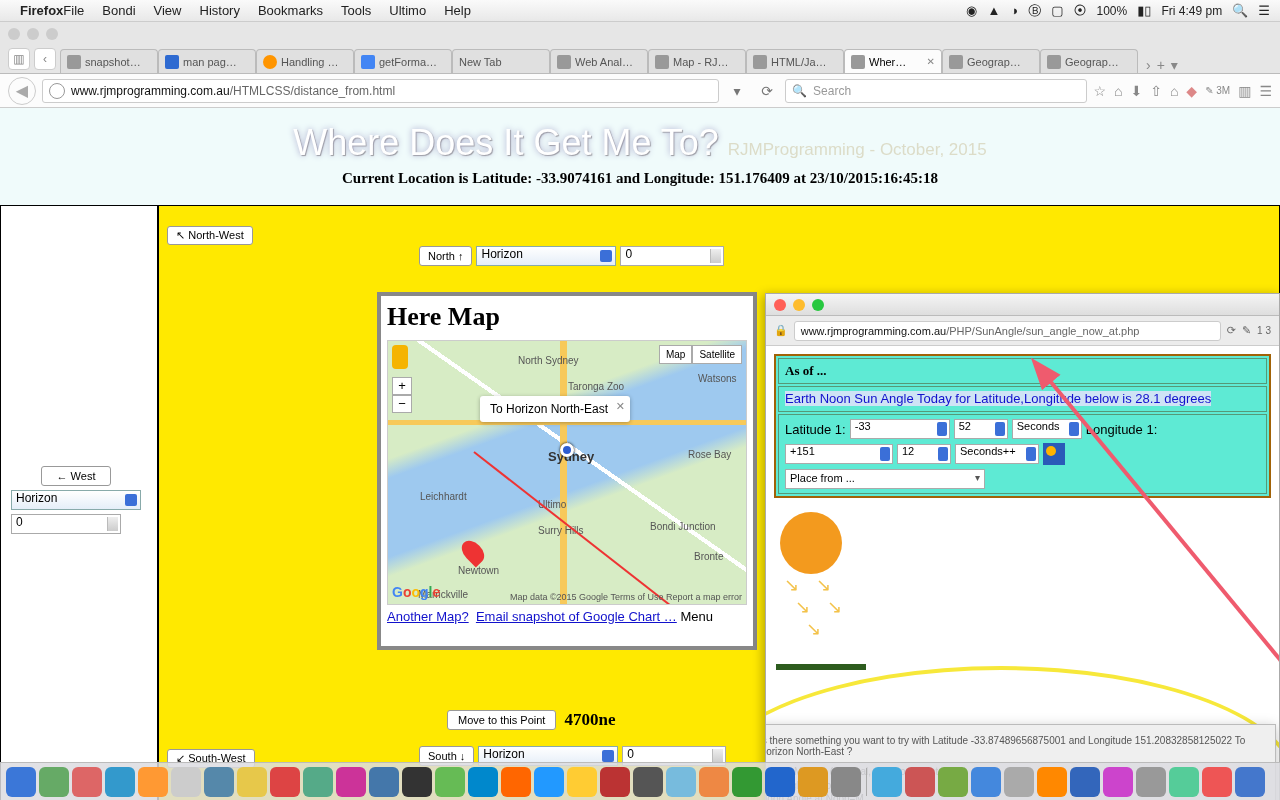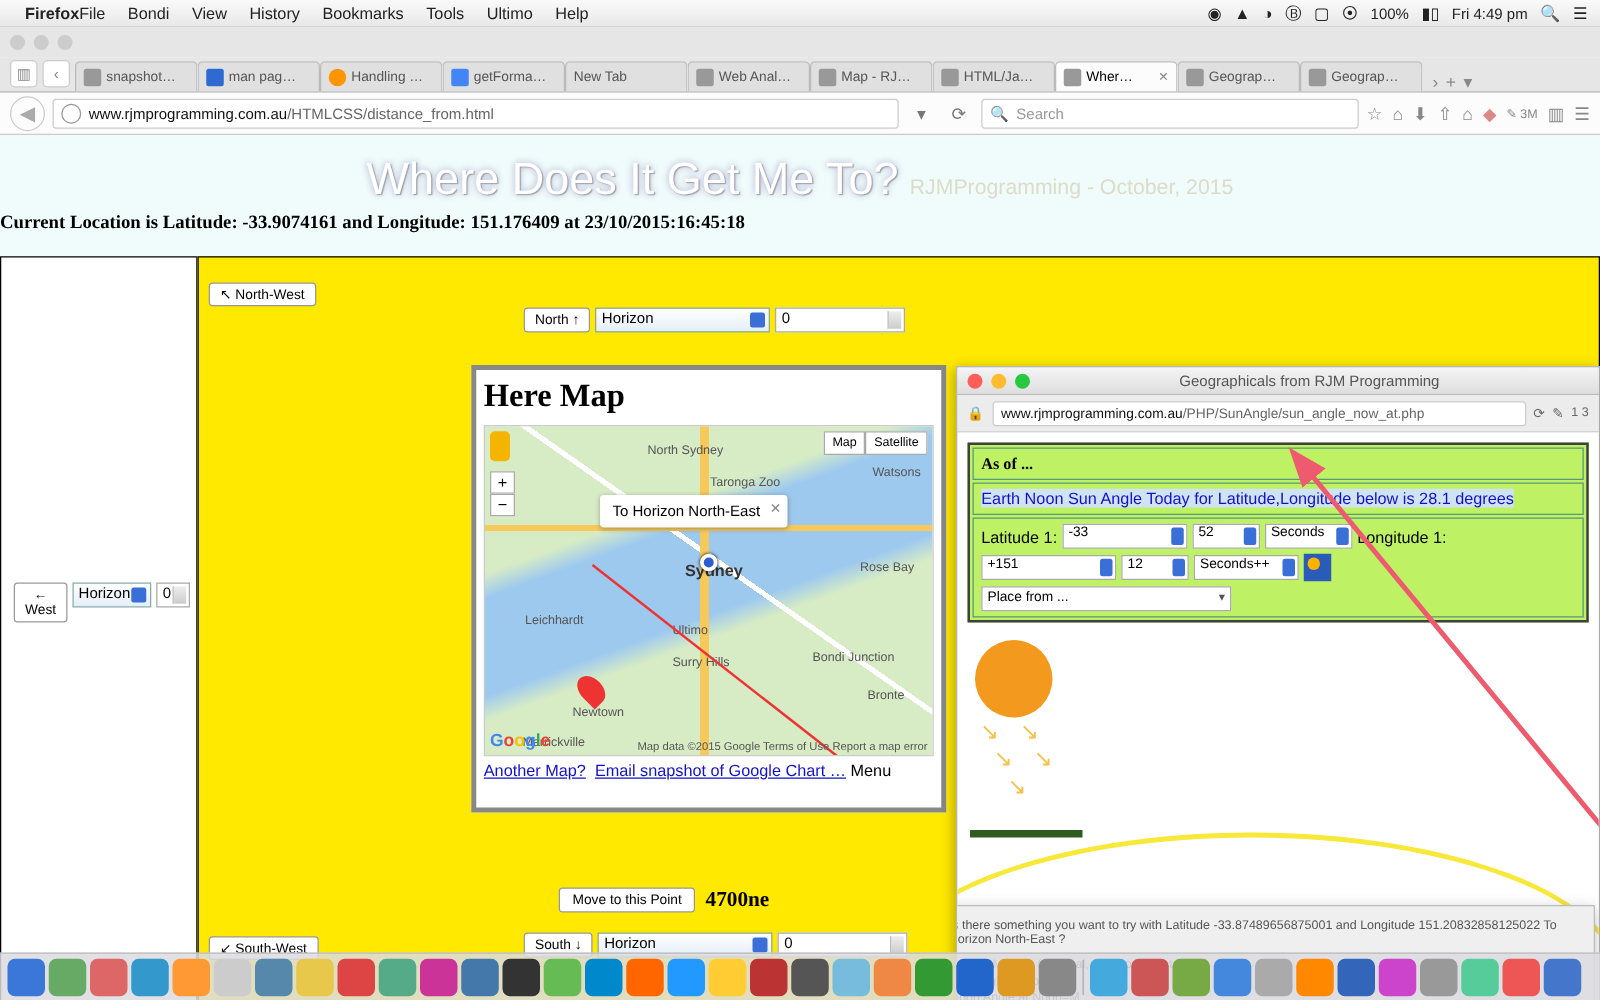--- a/index.html
+++ b/index.html
@@ -36,27 +36,27 @@
 .urlbox .globe{width:16px;height:16px;border:1px solid #999;border-radius:50%;margin-right:6px}
 .urlbox .host{color:#111}
 .reload{width:24px;height:24px;display:flex;align-items:center;justify-content:center;color:#777;font-size:14px}
 .searchbox{flex:1;height:24px;border:1px solid #ccc;border-radius:3px;background:#fff;display:flex;align-items:center;padding:0 6px;font-size:12px;color:#999;gap:6px}
 .iconrow{display:flex;gap:8px;color:#888;font-size:14px;align-items:center}
 
 
 .page{height:692px;background:#f0fbfb;overflow:hidden;position:relative}
 .title{text-align:center;font-size:36px;color:#fff;text-shadow:0 0 6px #aac,1px 1px 1px #999;font-family:Georgia,serif;padding-top:14px}
 .title .sub{font-size:17px;color:#dcdcc8;text-shadow:none}
-.cur-loc{font-size:15px;font-weight:700;font-family:Georgia,serif;color:#000;margin-top:6px}
+.cur-loc{text-align:center;font-size:15px;font-weight:700;font-family:Georgia,serif;color:#000;margin-top:6px}
 
 .layout{display:flex;margin-top:18px;height:600px}
 .col-left{width:158px;border:1px solid #000;background:#fff;padding:6px;position:relative}
 .col-mid{flex:1;background:#ffe900;border:1px solid #000;position:relative;min-width:600px}
 .corner-btn{position:absolute;background:#fff;border:1px solid #999;border-radius:3px;padding:2px 8px;font-size:11px}
-.west-stack{position:absolute;left:10px;top:260px;display:flex;flex-direction:row;gap:4px;width:130px}
+.west-stack{position:absolute;left:10px;top:260px;display:flex;flex-direction:column;gap:4px;width:130px}
 .sel{height:20px;border:1px solid #8aa;background:linear-gradient(#fff,#e5eef8);font-size:12px;padding:0 16px 0 4px;position:relative}
 .sel::after{content:"";position:absolute;right:3px;top:3px;width:12px;height:12px;background:#3b6fd8;border-radius:2px}
 .numbox{height:20px;border:1px solid #aaa;background:#fff;font-size:12px;padding:0 14px 0 4px;position:relative}
 .numbox::after{content:"";position:absolute;right:2px;top:2px;width:10px;height:14px;background:linear-gradient(#eee,#ccc);border-left:1px solid #bbb}
 
 .north-row,.south-row{position:absolute;left:260px;display:flex;gap:4px;align-items:center}
 .north-row{top:40px}
 .south-row{bottom:38px}
 .dirbtn{background:#fff;border:1px solid #999;border-radius:3px;padding:3px 8px;font-size:11px}
 
@@ -90,21 +90,21 @@
 
 
 .pop{position:absolute;right:0;top:185px;width:515px;height:555px;background:#f0f0f0;border:1px solid #aaa;box-shadow:-2px 2px 10px rgba(0,0,0,.3)}
 .pop-titlebar{height:22px;background:linear-gradient(#f4f4f4,#dedede);display:flex;align-items:center;padding:0 8px;font-size:12px;color:#555;border-bottom:1px solid #bbb}
 .pop-titlebar .traffic .dot:nth-child(1){background:#ff5f57}.pop-titlebar .traffic .dot:nth-child(2){background:#febc2e}.pop-titlebar .traffic .dot:nth-child(3){background:#28c840}
 .pop-titlebar .t{flex:1;text-align:center}
 .pop-url{height:30px;display:flex;align-items:center;padding:0 8px;gap:6px;background:#ececec;border-bottom:1px solid #ccc;font-size:11px;color:#666}
 .pop-url .box{flex:1;background:#fff;border:1px solid #ccc;border-radius:3px;padding:3px 6px}
 
 .pop-body{padding:8px;background:#fff;height:500px;position:relative;overflow:hidden}
-.geo-table{border:2px solid #404040;background:#bef264}
+.geo-table{border:2px solid #a16207;background:#5eead4}
 .geo-table td{border:1px solid #597;padding:4px 6px;font-size:13px;font-family:Georgia,serif}
 .geo-table a{color:#11c;background:#cfe3f5}
 .form-row{display:flex;gap:4px;align-items:center;flex-wrap:wrap}
 .mini-in{height:20px;border:1px solid #aaa;background:#fff;font-size:11px;padding:0 14px 0 4px;position:relative}
 .mini-in::after{content:"";position:absolute;right:2px;top:2px;width:10px;height:14px;background:#3b6fd8;border-radius:2px}
 .weather-ic{width:22px;height:22px;background:#2a5bb8;display:inline-block;position:relative}
 .weather-ic::after{content:"";position:absolute;left:3px;top:3px;width:10px;height:10px;background:#ffb300;border-radius:50%}
 .place-sel{width:200px;height:20px;border:1px solid #aaa;background:#fff;font-size:11px;padding:2px 4px;position:relative}
 .place-sel::after{content:"▾";position:absolute;right:4px;top:2px;color:#555;font-size:10px}
 
@@ -325,21 +325,20 @@
       </div>
     </div>
 
     <div class="pop">
       <div class="pop-titlebar">
         <div class="traffic">
             <div class="dot"></div>
             <div class="dot"></div>
             <div class="dot"></div>
           </div>
-        <div class="t">Geographicals from RJM Programming</div>
       </div>
       <div class="pop-url">
         <span>🔒</span>
         <div class="box">
           <span style="color:#111">www.rjmprogramming.com.au</span><span>/PHP/SunAngle/sun_angle_now_at.php</span>
         </div>
         <span>⟳</span>
         <span>✎</span>
         <span style="font-size:10px">1 3</span>
       </div>

